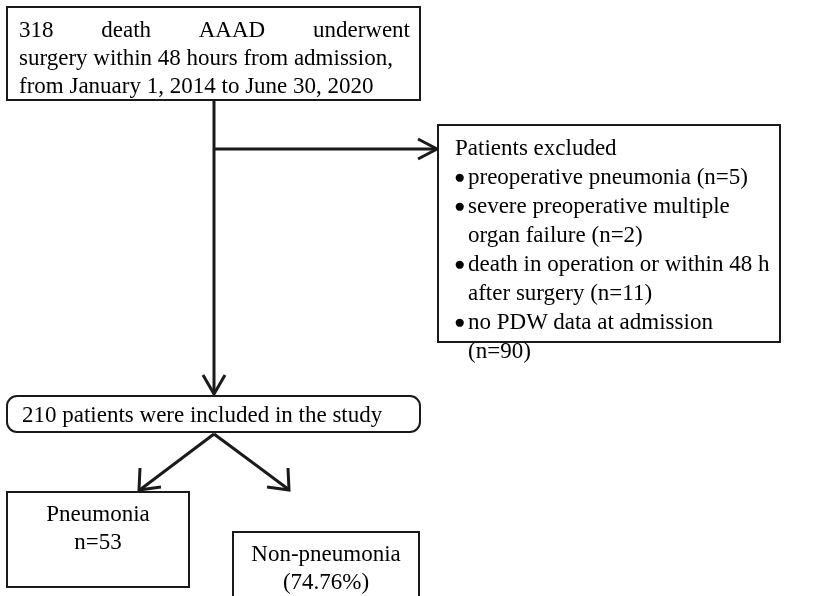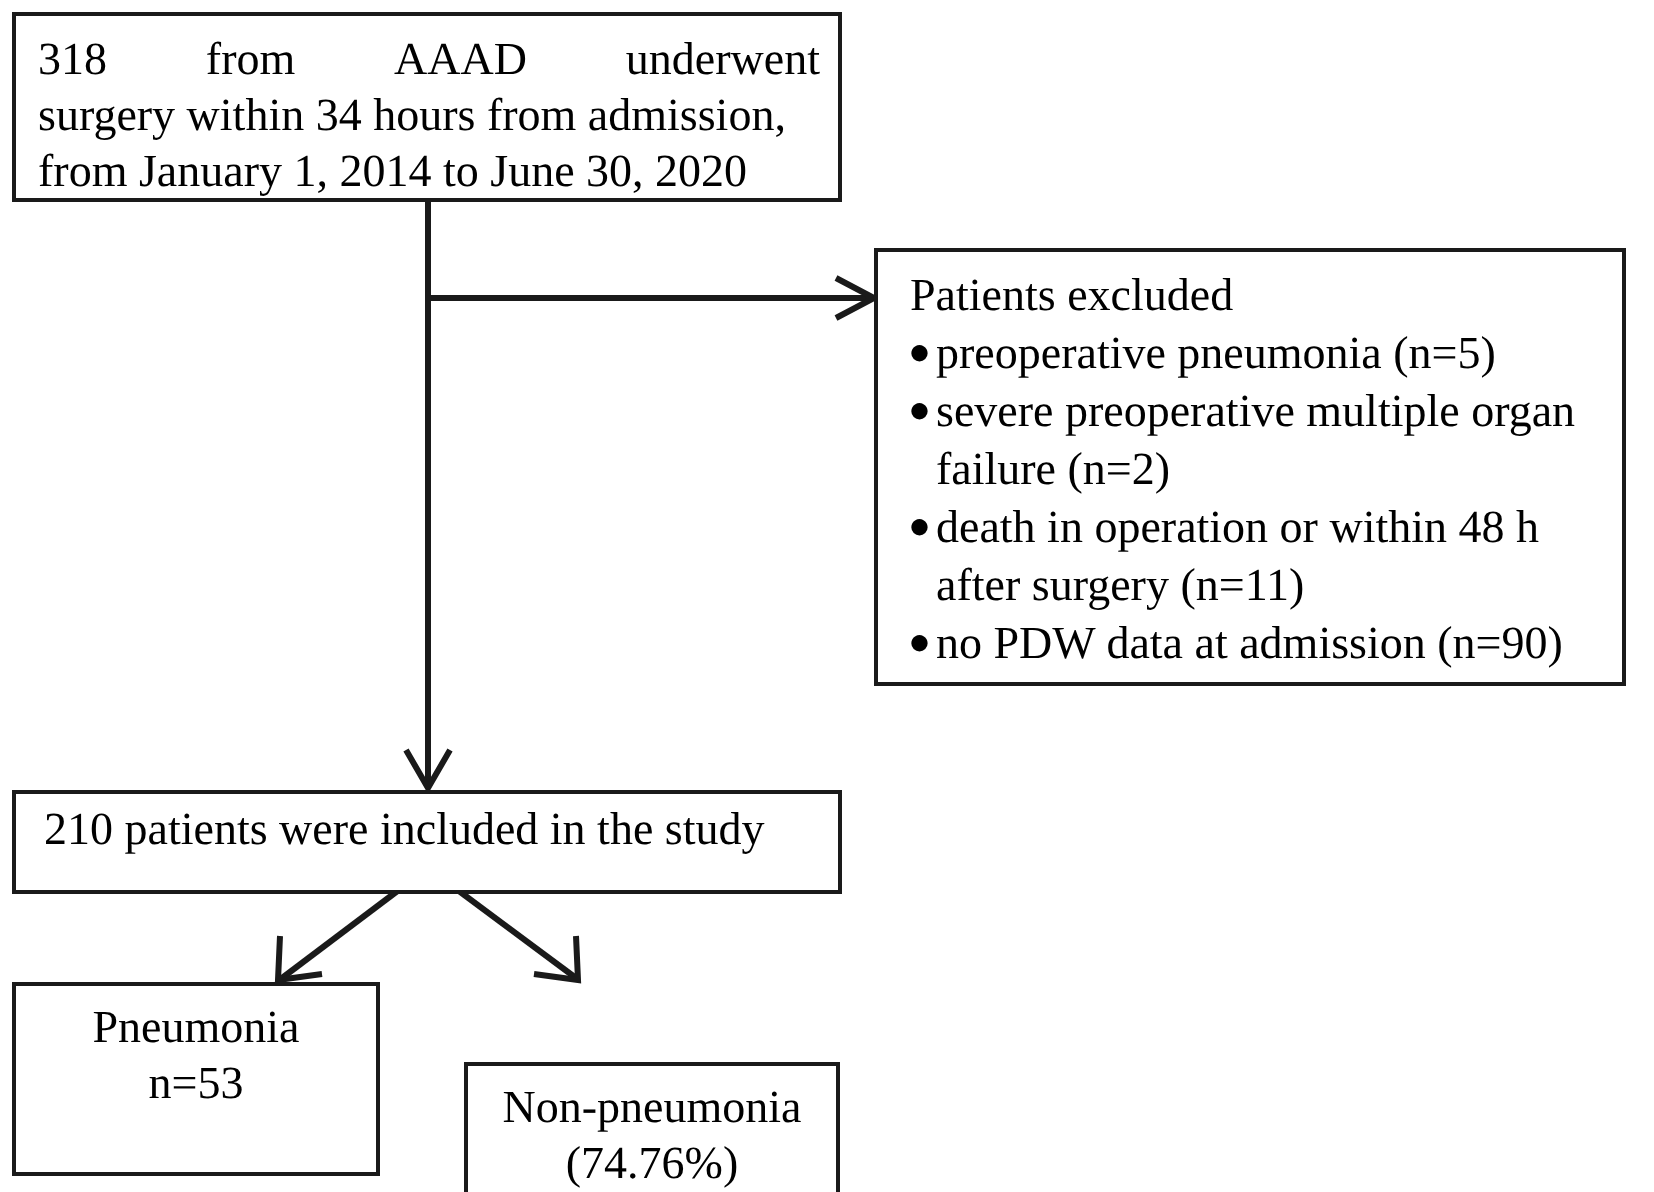--- a/index.html
+++ b/index.html
@@ -57,21 +57,21 @@
   }
   #box-enrolled .txt .ln.just {
     display: flex;
     justify-content: space-between;
   }
 
   
   #box-excluded {
     left: 437px;
     top: 124px;
-    width: 376px;
+    width: 344px;
     height: 219px;
   }
   #box-excluded .head {
     position: absolute;
     left: 16px;
     top: 7px;
     font-size: 23px;
     line-height: 29px;
     white-space: nowrap;
   }
@@ -100,21 +100,22 @@
   }
   #box-excluded ul.blist li .btxt {
     display: block;
   }
 
   
   #box-included {
     left: 6px;
     top: 395px;
     width: 415px;
-    height: 52px;
+    height: 38px;
+    border-radius: 11px;
   }
   #box-included .txt {
     position: absolute;
     left: 14px;
     top: 3px;
     font-size: 23px;
     line-height: 30px;
     white-space: nowrap;
   }
 
@@ -164,25 +165,25 @@
     <polyline points="140,468 139,490 161,487" fill="none" stroke="#1a1a1a" stroke-width="3"></polyline>
 
     <line x1="214" y1="434" x2="288" y2="489" stroke="#1a1a1a" stroke-width="3"></line>
     <polyline points="267,487 289,490 288,468" fill="none" stroke="#1a1a1a" stroke-width="3"></polyline>
   </svg>
 
   <div class="box" id="box-enrolled">
     <div class="txt">
       <span class="ln just">
           <span>318</span>
-          <span>from</span>
+          <span>death</span>
           <span>AAAD</span>
           <span>underwent</span>
         </span>
-      <span class="ln">surgery within 34 hours from admission,</span>
+      <span class="ln">surgery within 48 hours from admission,</span>
       <span class="ln">from January 1, 2014 to June 30, 2020</span>
     </div>
   </div>
 
   <div class="box" id="box-excluded">
     <div class="head">Patients excluded</div>
     <ul class="blist">
       <li>
         <span class="bullet">●</span>
         <span class="btxt">preoperative pneumonia (n=5)</span>

